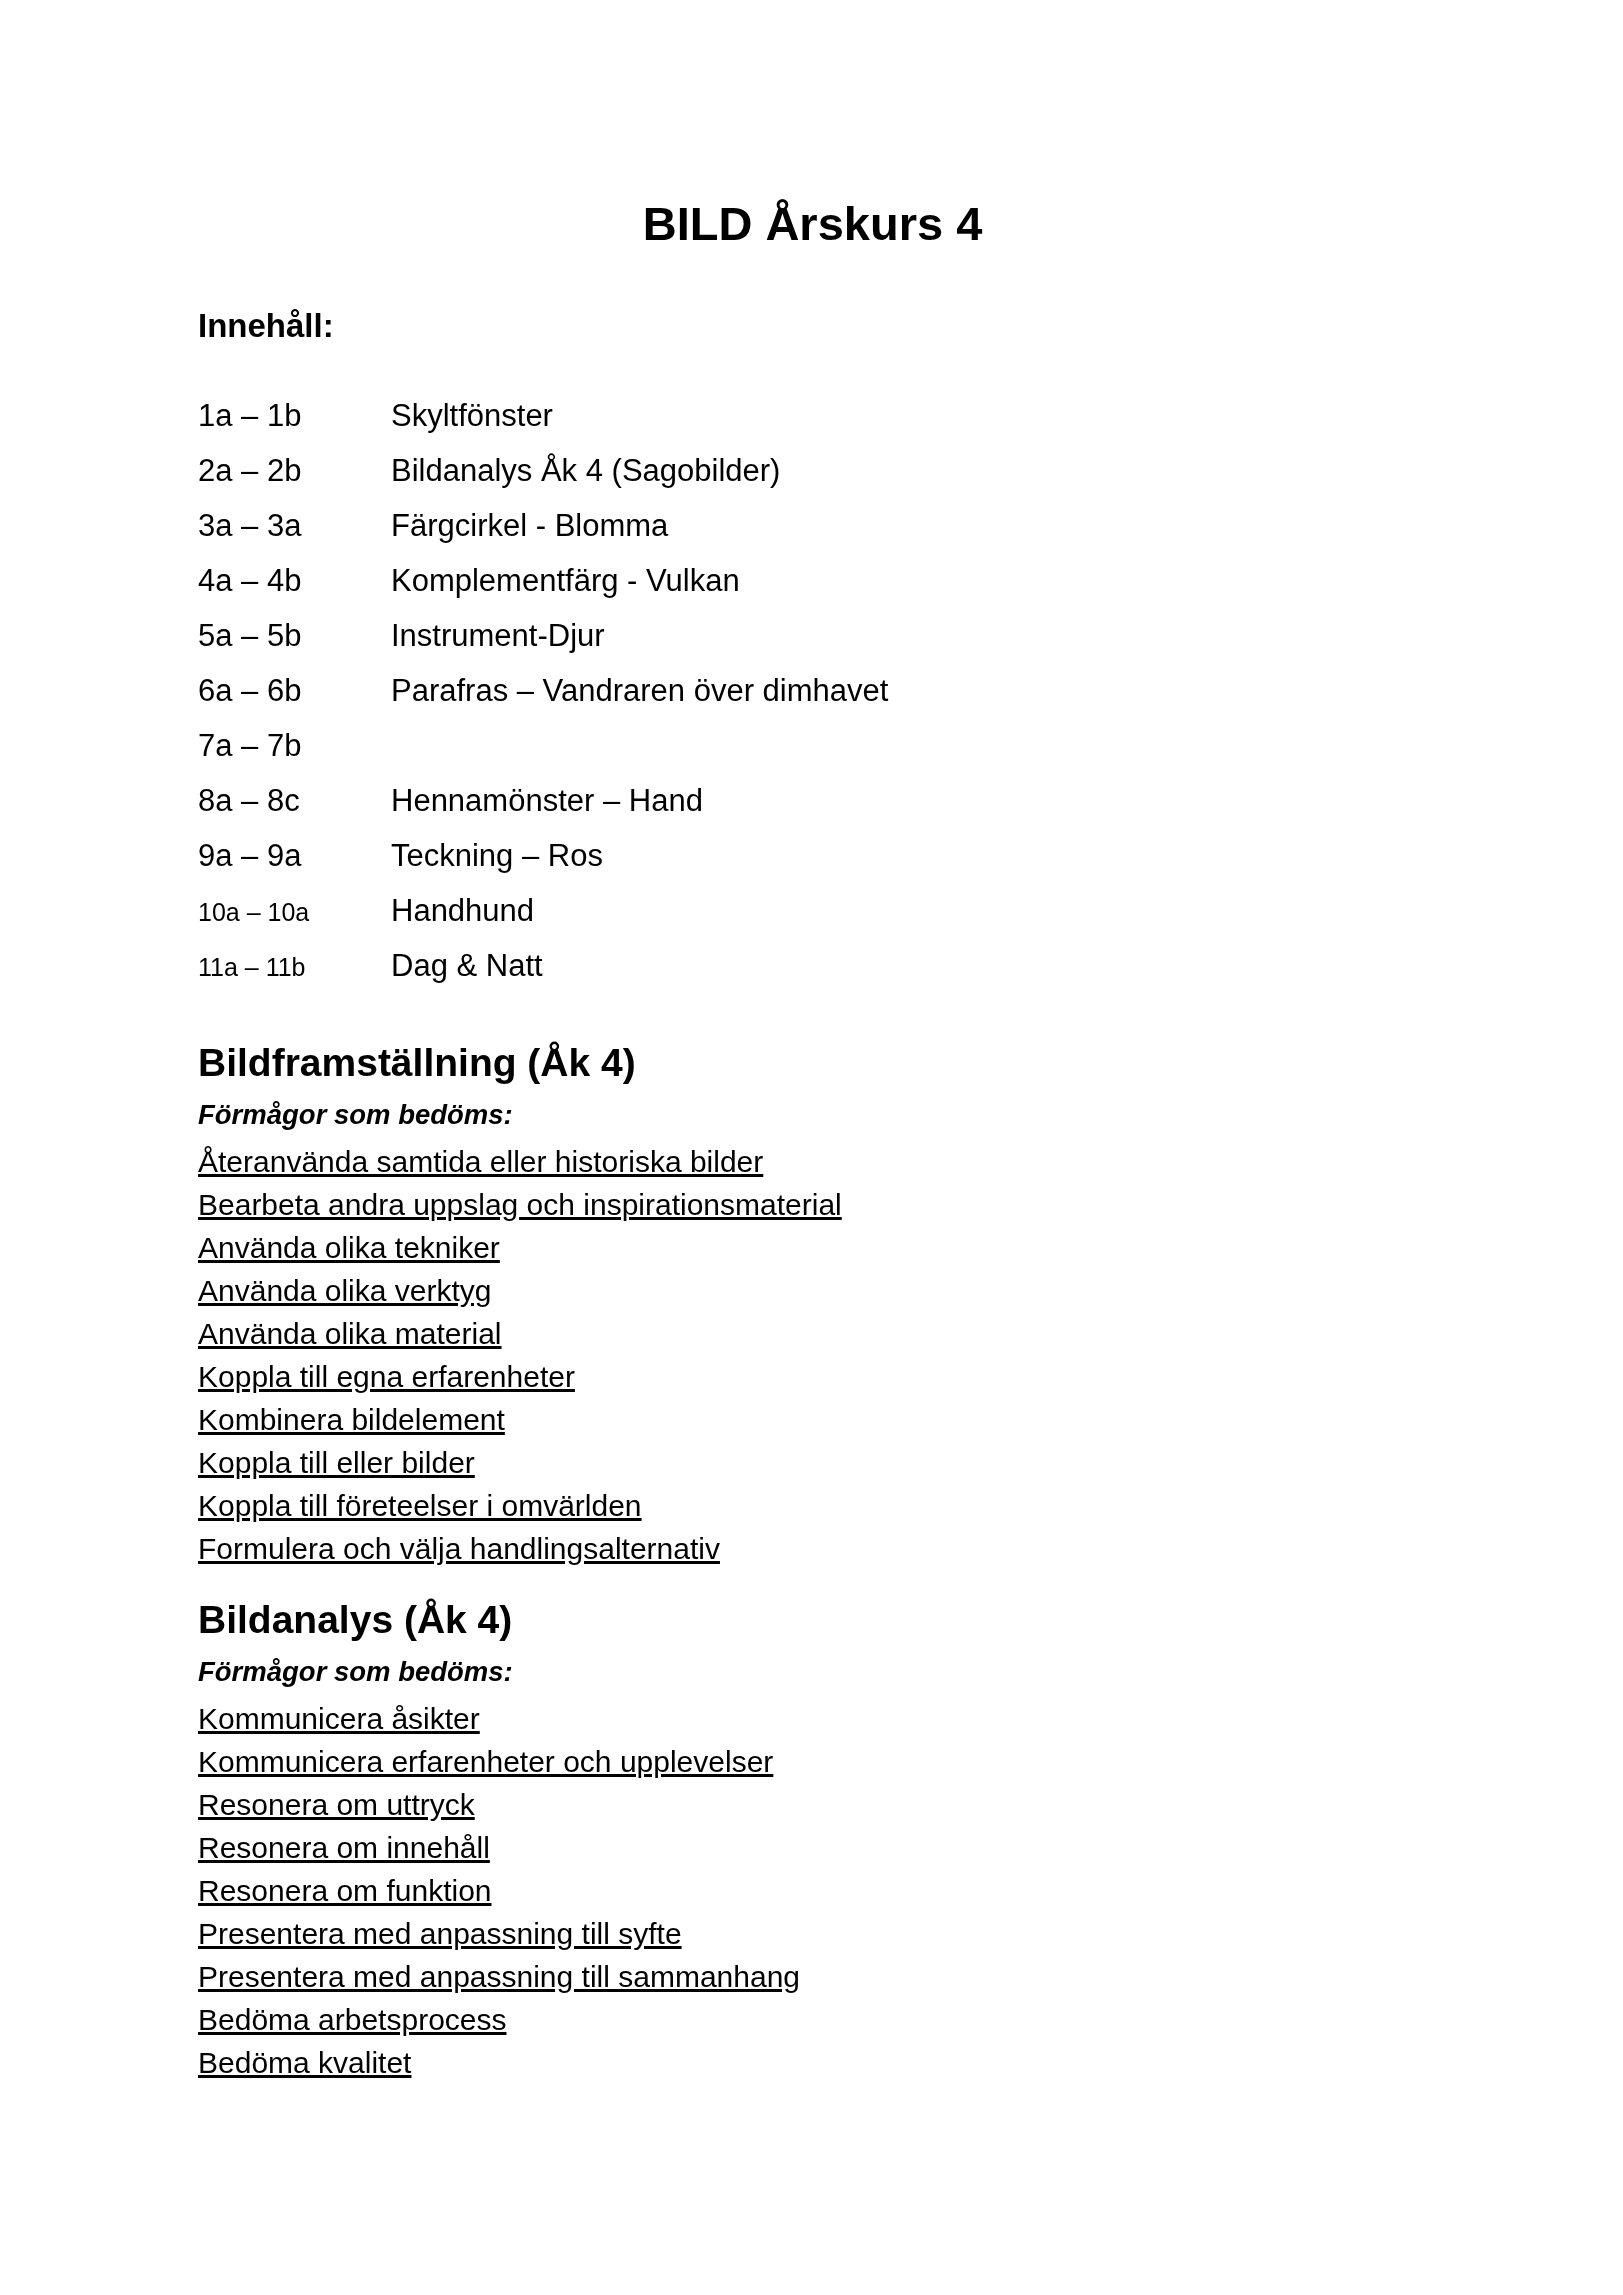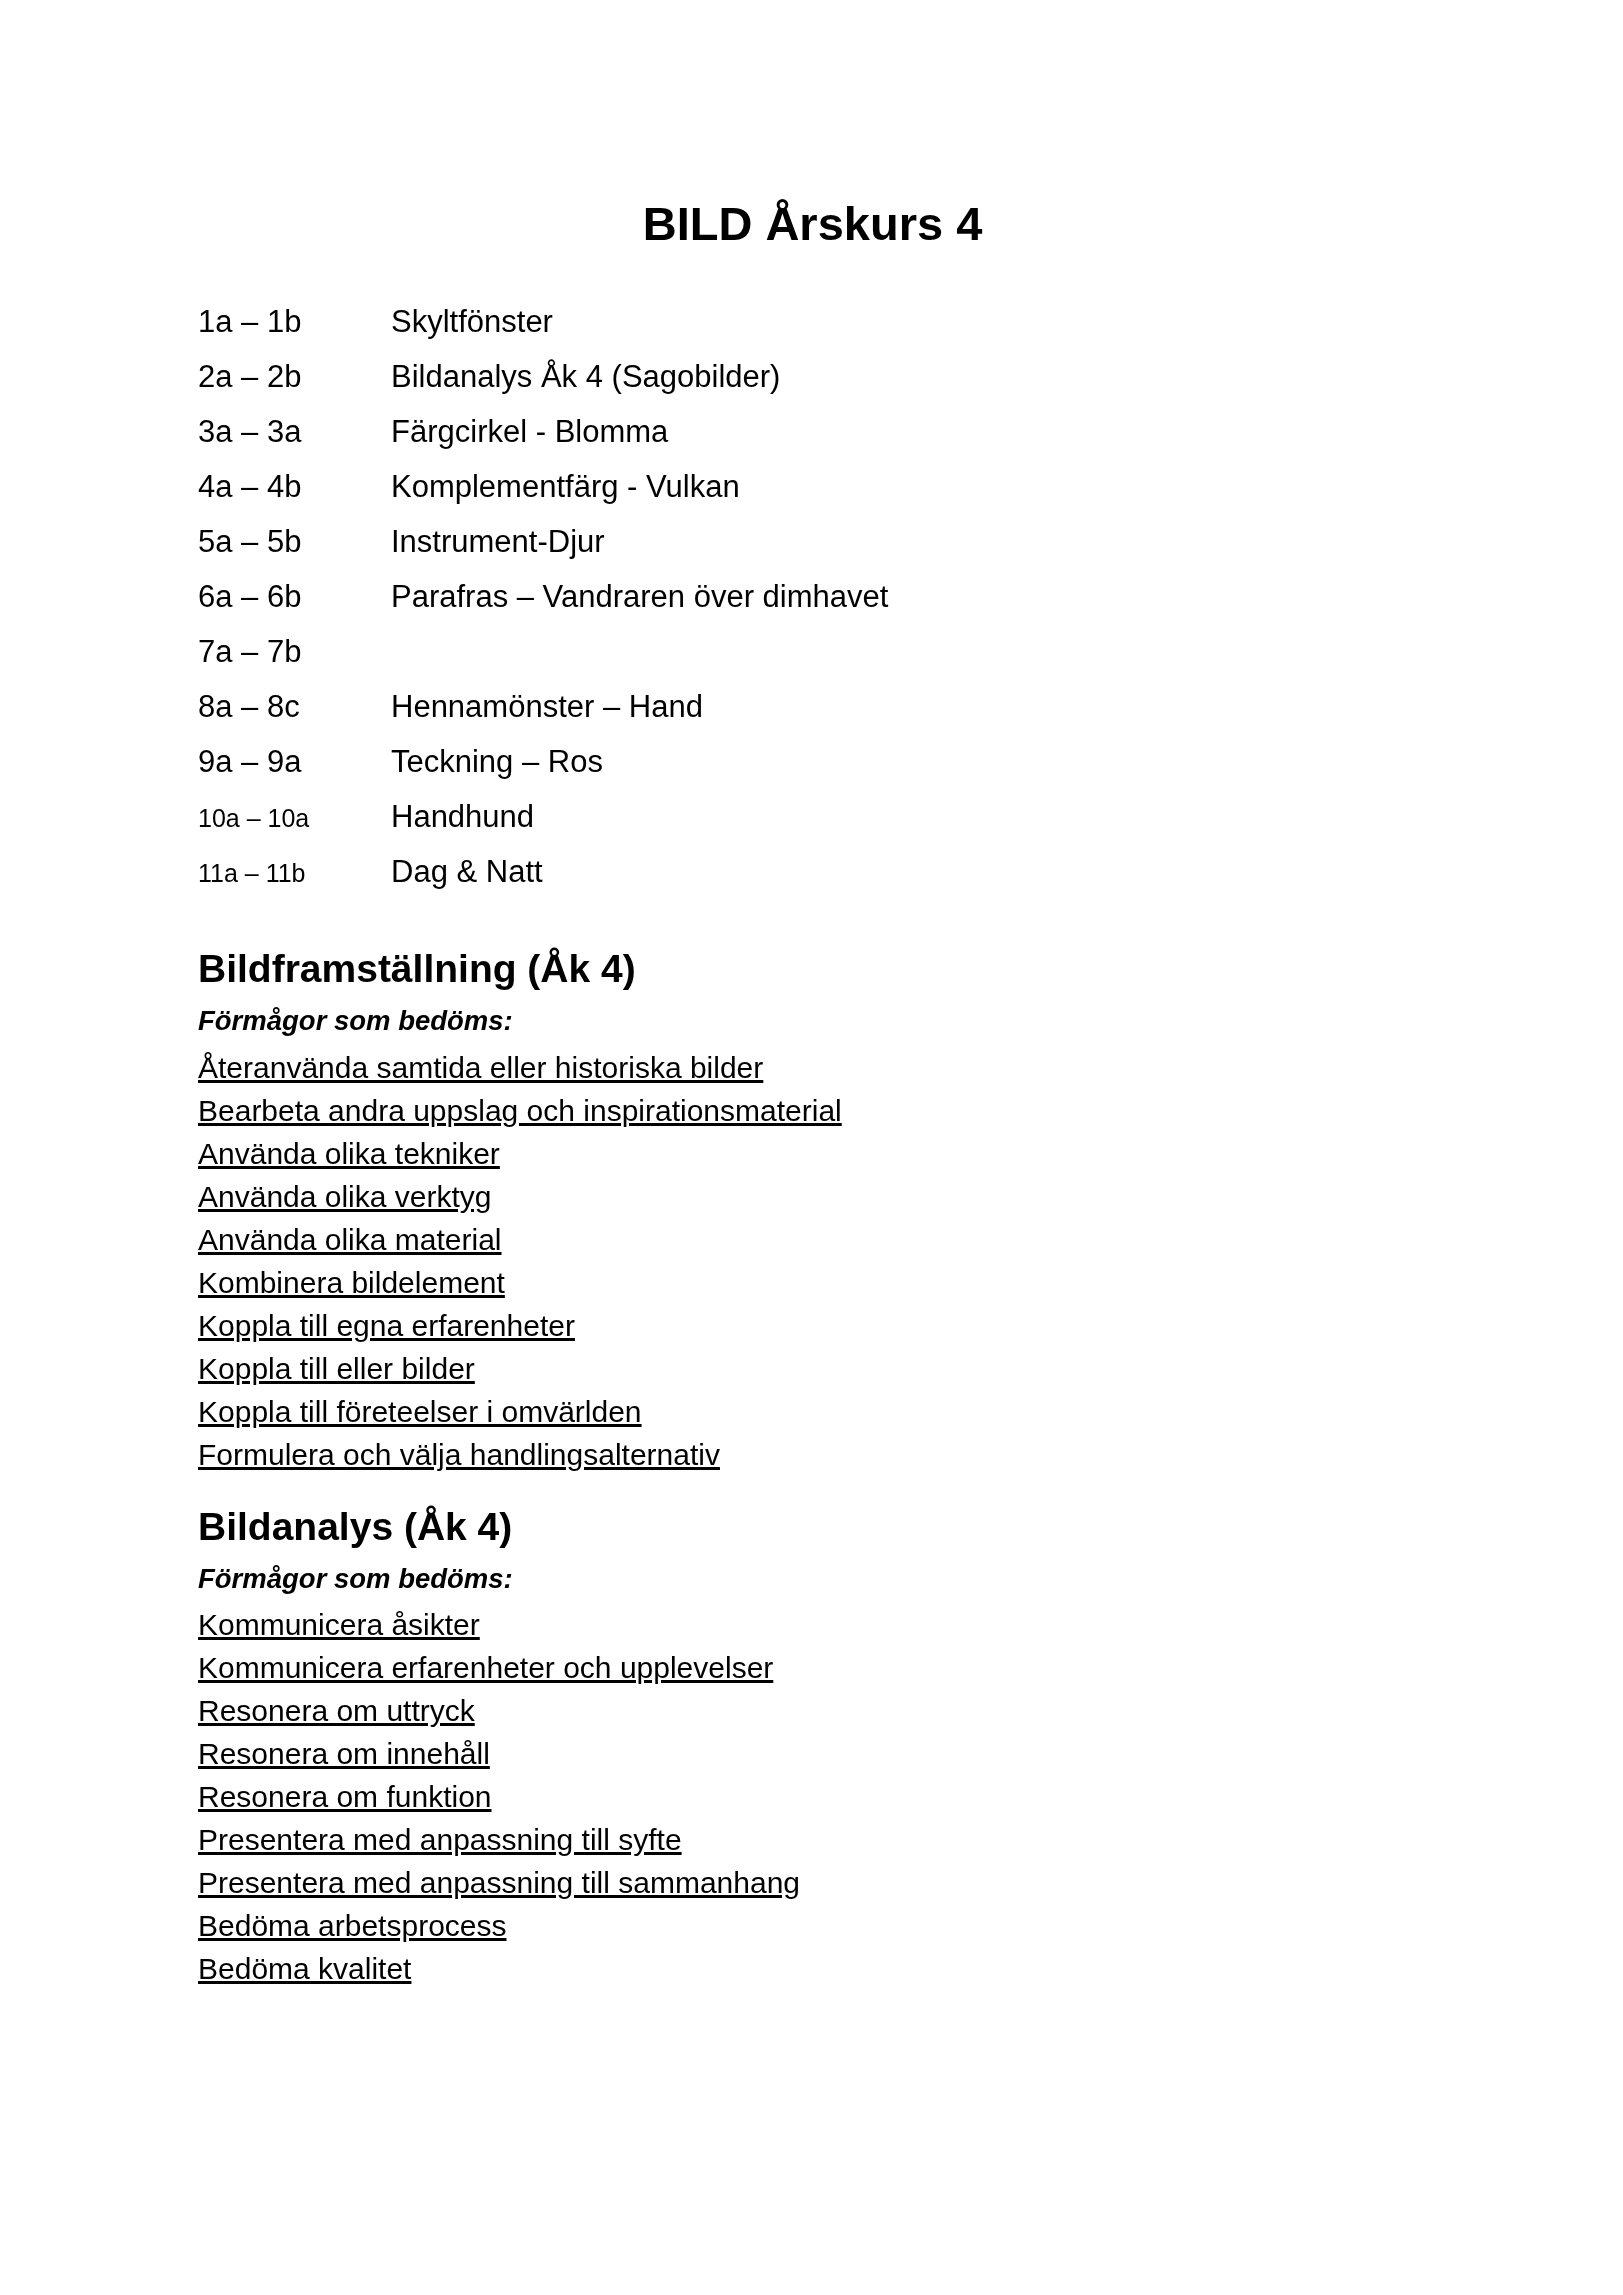--- a/index.html
+++ b/index.html
@@ -79,20 +79,21 @@
     margin-top: 27.5px;
   }
 </style>
 </head>
 <body>
 
 <div class="page">
 
   <h1 class="doc-title">BILD Årskurs 4</h1>
 
+  <h2 class="contents-heading">Innehåll:</h2>
 
   <div class="contents-list">
 
       <div class="contents-row">
         <span class="range">1a – 1b</span>
         <span class="label">Skyltfönster</span>
       </div>
 
       <div class="contents-row">
         <span class="range">2a – 2b</span>
@@ -152,23 +153,23 @@
         <div class="ability-line">Återanvända samtida eller historiska bilder</div>
 
         <div class="ability-line">Bearbeta andra uppslag och inspirationsmaterial</div>
 
         <div class="ability-line">Använda olika tekniker</div>
 
         <div class="ability-line">Använda olika verktyg</div>
 
         <div class="ability-line">Använda olika material</div>
 
+        <div class="ability-line">Koppla till egna erfarenheter</div>
+
         <div class="ability-line">Kombinera bildelement</div>
-
-        <div class="ability-line">Koppla till egna erfarenheter</div>
 
         <div class="ability-line">Koppla till eller bilder</div>
 
         <div class="ability-line">Koppla till företeelser i omvärlden</div>
 
         <div class="ability-line">Formulera och välja handlingsalternativ</div>
       </div>
   </div>
 
   <div class="section-block second">

